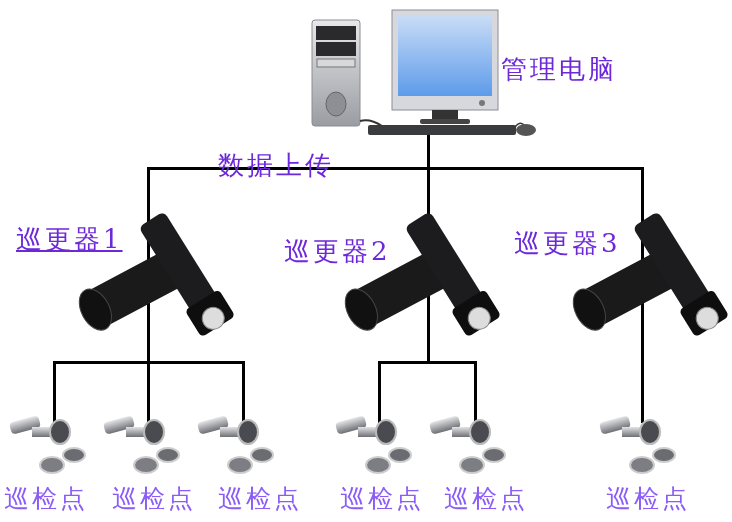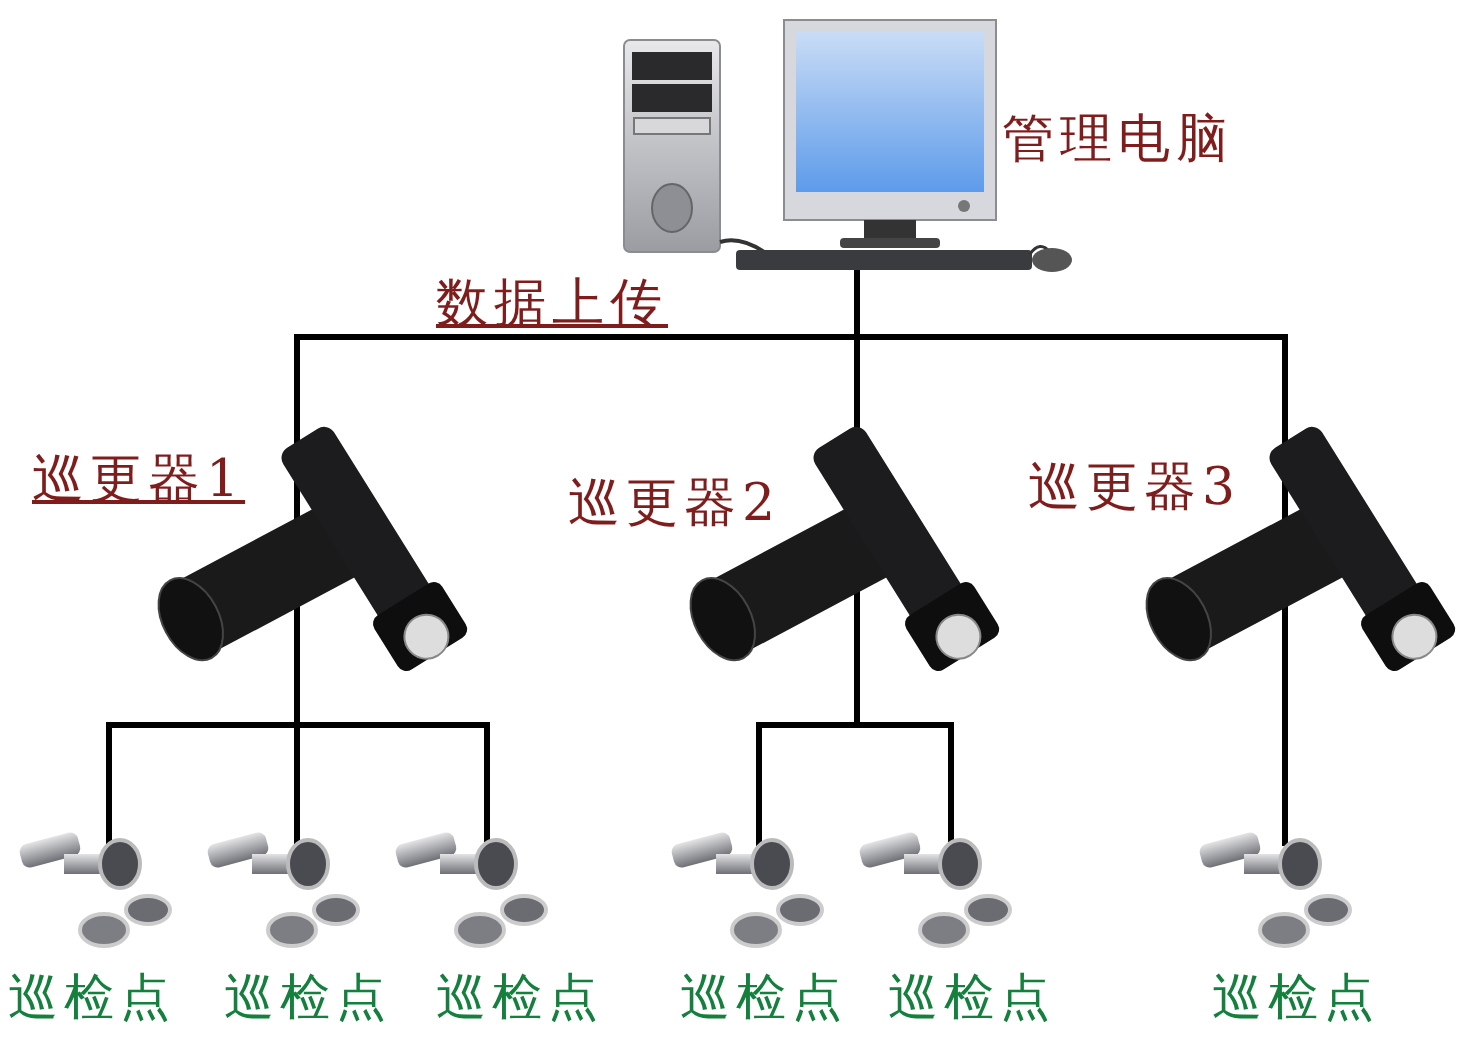--- a/index.html
+++ b/index.html
@@ -1,19 +1,19 @@
 <!DOCTYPE html>
 <html><head>
 <meta charset="utf-8">
 <style>
   html,body{margin:0;padding:0;background:#fff;}
   body{width:732px;height:522px;position:relative;overflow:hidden;font-family:"DejaVu Serif","Liberation Serif",serif;}
   .line{position:absolute;background:#000;}
-  .label{position:absolute;color:#7f1d1d;font-size:26px;letter-spacing:3px;white-space:nowrap;font-family:"DejaVu Serif","Liberation Serif",serif;}
-  .pt-label{position:absolute;color:#15803d;font-size:25px;letter-spacing:3px;white-space:nowrap;font-family:Liberation Sans, sans-serif;}
+  .label{position:absolute;color:#6d28d9;font-size:26px;letter-spacing:3px;white-space:nowrap;font-family:"DejaVu Serif","Liberation Serif",serif;}
+  .pt-label{position:absolute;color:#8b5cf6;font-size:25px;letter-spacing:3px;white-space:nowrap;font-family:Liberation Sans, sans-serif;}
   .node{position:absolute;}
 </style>
 </head>
 <body>
 
 <div class="line" style="left:427px;top:134px;width:3px;height:36px;"></div>
 <div class="line" style="left:147px;top:167px;width:497px;height:3px;"></div>
 <div class="line" style="left:147px;top:167px;width:3px;height:196px;"></div>
 <div class="line" style="left:427px;top:167px;width:3px;height:196px;"></div>
 <div class="line" style="left:641px;top:167px;width:3px;height:256px;"></div>
@@ -49,21 +49,21 @@
     <circle cx="172" cy="95" r="3" fill="#777"></circle>
     <rect x="122" y="102" width="26" height="10" fill="#333"></rect>
     <rect x="110" y="111" width="50" height="5" rx="2" fill="#444"></rect>
     <path d="M50 113 Q60 110 72 118" stroke="#333" stroke-width="2" fill="none"></path>
     <rect x="58" y="117" width="148" height="10" rx="2" fill="#3a3b3f"></rect>
     <path d="M205 119 Q210 112 215 118" stroke="#333" stroke-width="1.5" fill="none"></path>
     <ellipse cx="216" cy="122" rx="10" ry="6" fill="#555"></ellipse>
   </svg>
 </div>
 <div class="label" style="left:501px;top:52px;">管理电脑</div>
-<div class="label" style="left:218px;top:134px;text-decoration:underline;">数据上传</div>
+<div class="label" style="left:218px;top:148px;">数据上传</div>
 
 <div class="label" style="left:16px;top:222px;text-decoration:underline;">巡更器1</div>
 <div class="label" style="left:284px;top:234px;">巡更器2</div>
 <div class="label" style="left:514px;top:226px;">巡更器3</div>
 
 <svg class="node" style="left:68px;top:210px;" width="180" height="130" viewBox="0 0 180 130">
   <g transform="rotate(-28 60 80)">
       <rect x="15" y="62" width="110" height="40" rx="8" fill="#1a1a1a"></rect>
       <ellipse cx="22" cy="82" rx="14" ry="22" fill="#111" stroke="#444"></ellipse>
     </g>

